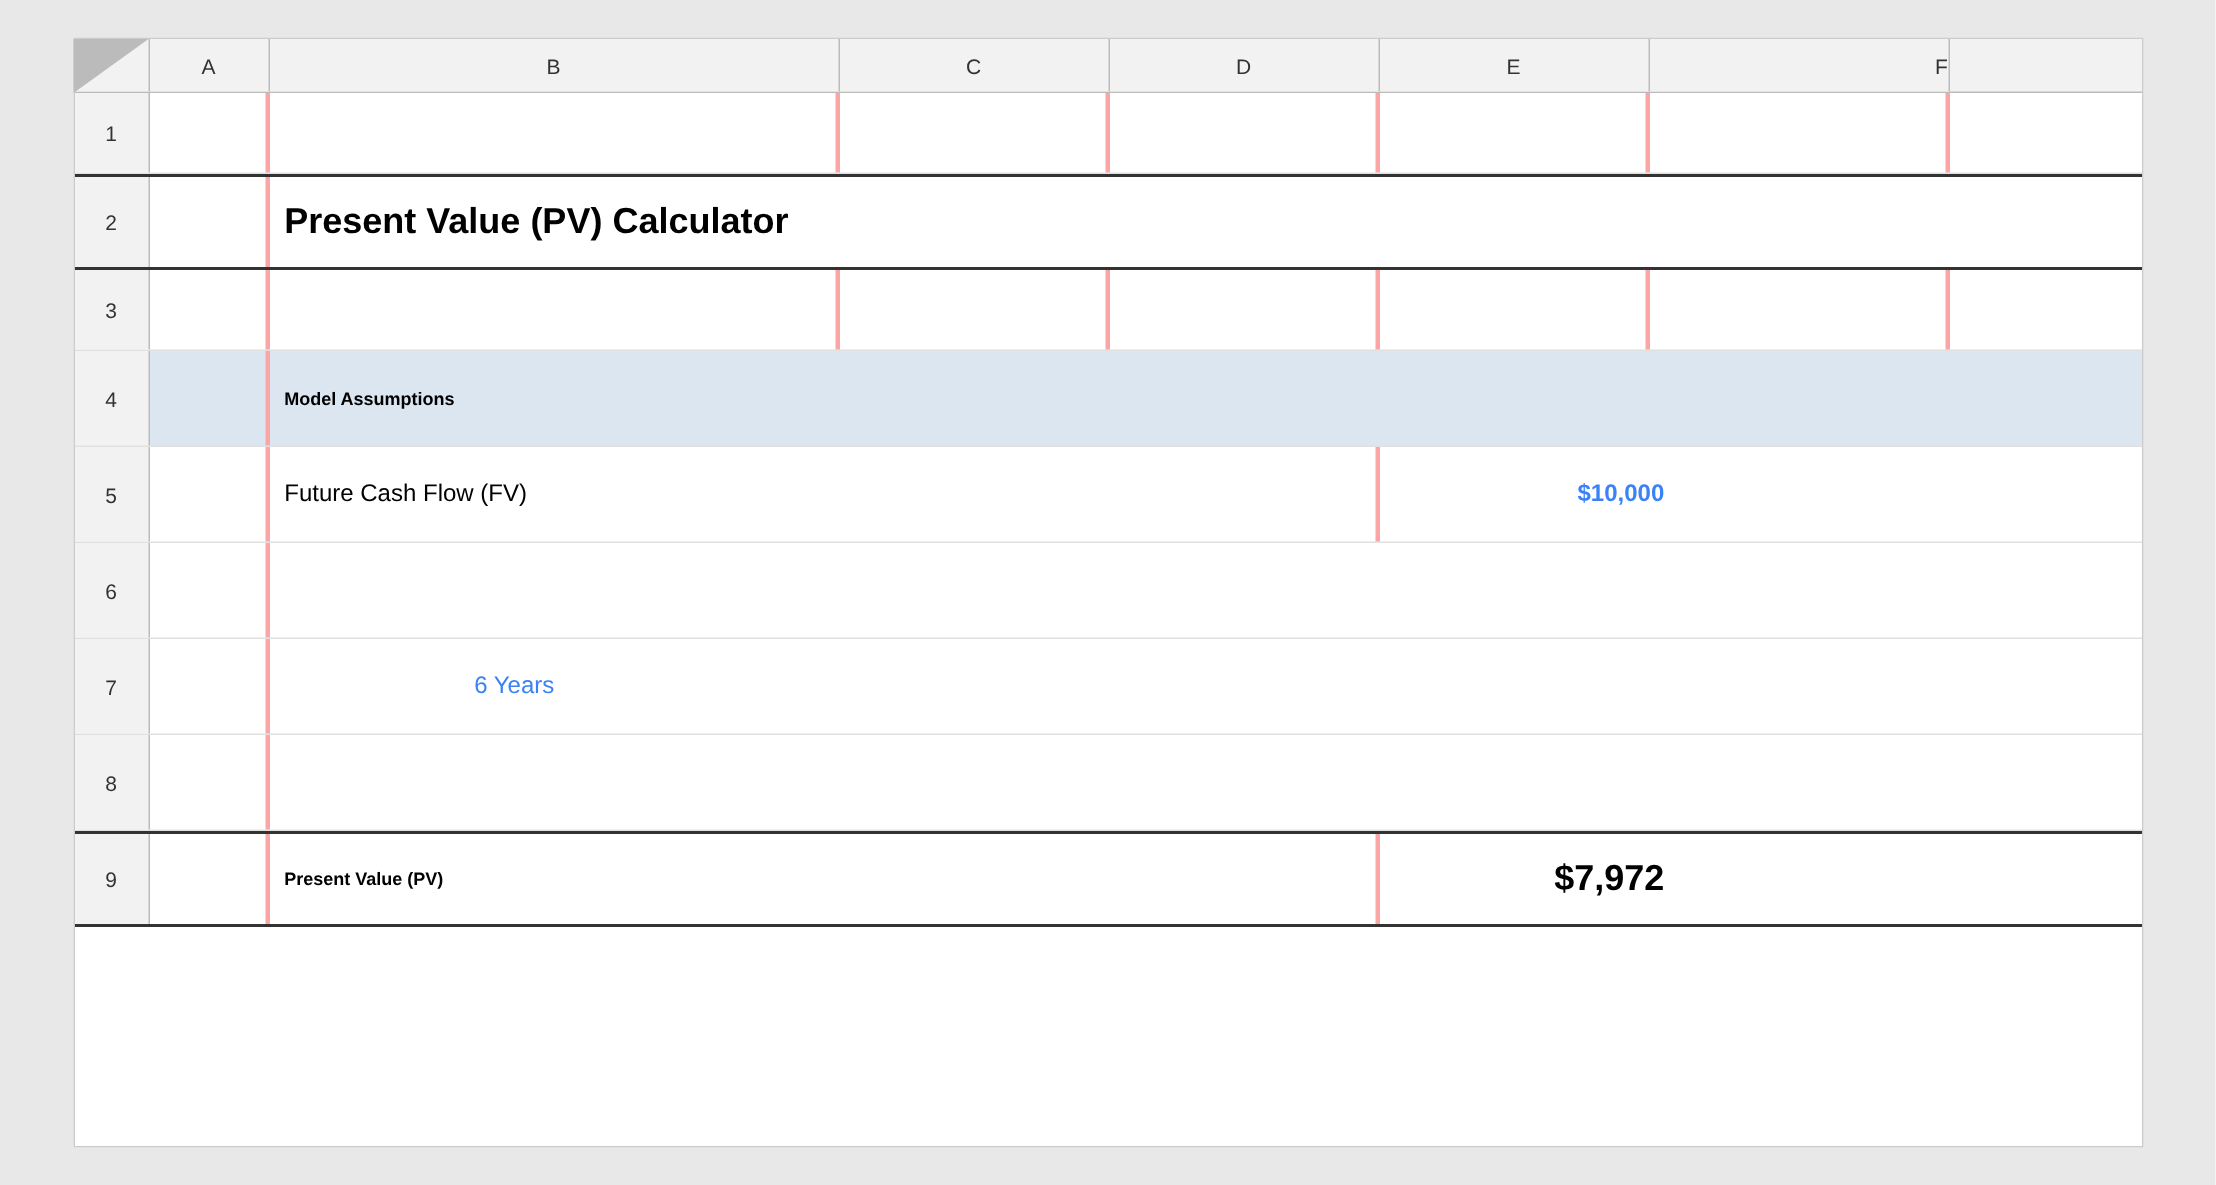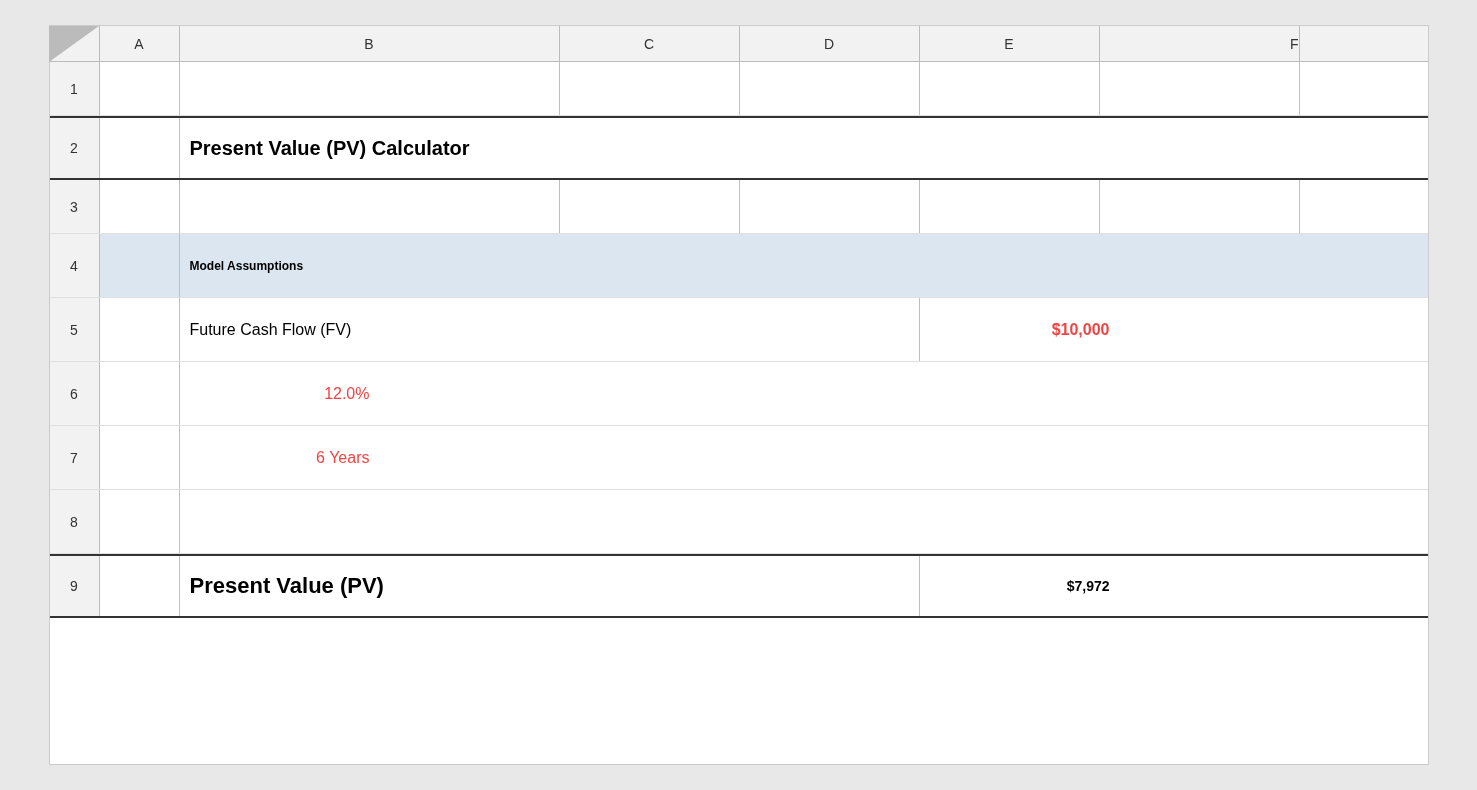--- a/index.html
+++ b/index.html
@@ -95,21 +95,21 @@
       font-size: 14px;
       color: #333;
       font-weight: 400;
     }
 
     .cell {
       display: flex;
       align-items: center;
       padding: 0 10px;
       font-size: 16px;
-      border-right: 1px solid #fca5a5;
+      border-right: 3px solid #fca5a5;
       white-space: nowrap;
       overflow: hidden;
     }
 
     
     .col-a { width: 80px; min-width: 80px; }
     .col-b { width: 380px; min-width: 380px; }
     .col-c { width: 180px; min-width: 180px; }
     .col-d { width: 180px; min-width: 180px; }
     .col-e { width: 180px; min-width: 180px; }
@@ -130,25 +130,25 @@
 
     .section-header-bg {
       background-color: #dce6f1;
     }
 
     .bold-text {
       font-weight: 700;
     }
 
     .blue-value {
-      color: #ef4444;
+      color: #3b82f6;
     }
 
     .title-text {
-      font-size: 20px;
+      font-size: 24px;
       font-weight: 700;
     }
 
     .pv-row {
       border-top: 2px solid #333;
       border-bottom: 2px solid #333 !important;
     }
 
     .cell-no-border-right {
       border-right: none;
@@ -224,36 +224,35 @@
     <div class="sheet-row row-height-tall">
       <div class="row-number">5</div>
       <div class="cell col-a"></div>
       <div class="cell cell-merged-be">Future Cash Flow (FV)</div>
       <div class="cell col-f blue-value bold-text cell-no-border-right">$10,000</div>
     </div>
 
     <div class="sheet-row row-height-tall">
       <div class="row-number">6</div>
       <div class="cell col-a"></div>
-      <div class="cell col-f blue-value cell-no-border-right">12.0%</div>
     </div>
 
     <div class="sheet-row row-height-tall">
       <div class="row-number">7</div>
       <div class="cell col-a"></div>
       <div class="cell col-f blue-value cell-no-border-right">6 Years</div>
     </div>
 
     <div class="sheet-row row-height-tall">
       <div class="row-number">8</div>
       <div class="cell col-a"></div>
     </div>
 
     <div class="sheet-row row-height-tall pv-row">
       <div class="row-number">9</div>
       <div class="cell col-a"></div>
-      <div class="cell cell-merged-be bold-text" style="font-size:22px;text-align:center;">Present Value (PV)</div>
-      <div class="cell col-f bold-text cell-no-border-right" style="font-size:14px;">$7,972</div>
+      <div class="cell cell-merged-be bold-text" style="font-size:12px;text-align:center;">Present Value (PV)</div>
+      <div class="cell col-f bold-text cell-no-border-right" style="font-size:24px;">$7,972</div>
     </div>
 
 
   </div>
 </div>
 
 </body></html>

